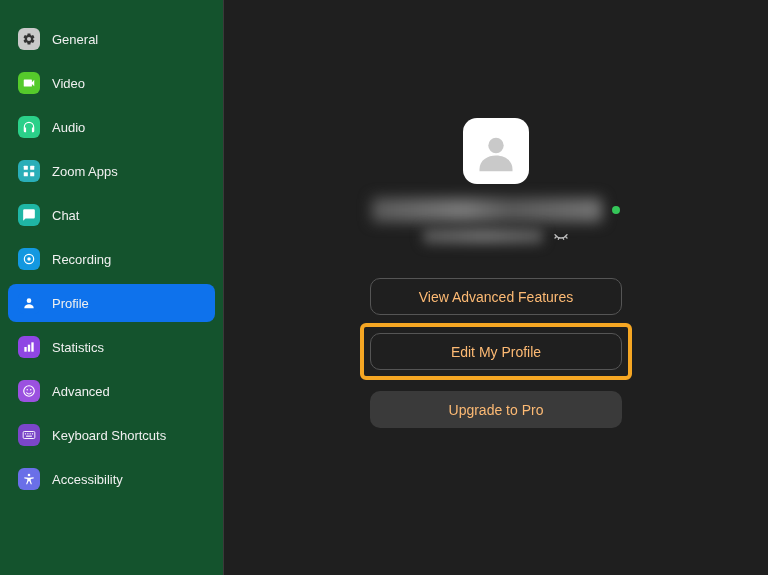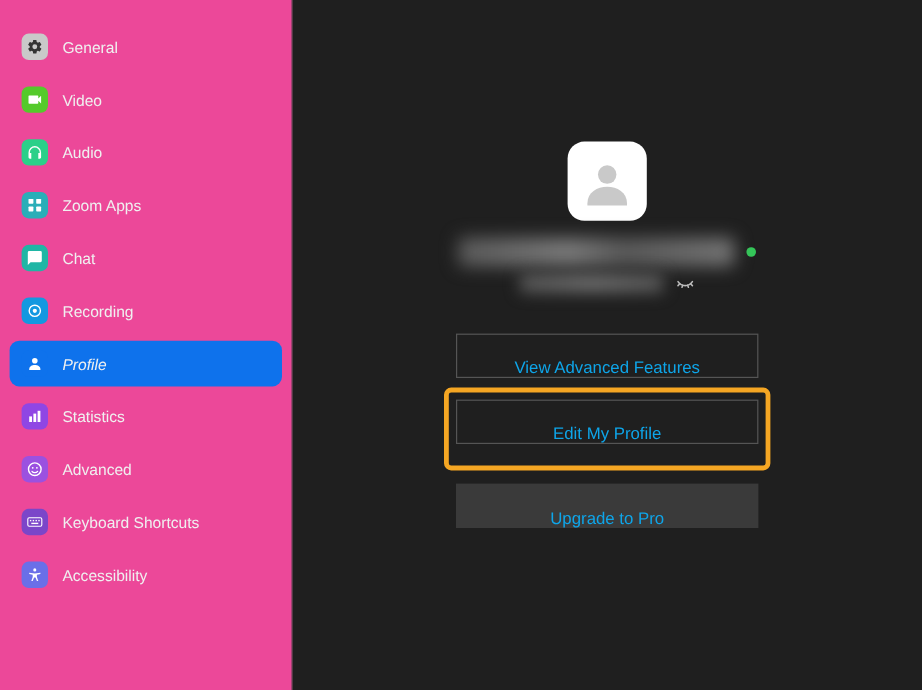--- a/index.html
+++ b/index.html
@@ -6,37 +6,36 @@
     body {
       width: 768px;
       height: 575px;
       background: #1f1f1f;
       font-family: -apple-system, BlinkMacSystemFont, "Helvetica Neue", Arial, sans-serif;
       color: #e0e0e0;
       overflow: hidden;
       display: flex;
     }
     .sidebar {
-      width: 244px;
+      width: 224px;
       height: 100%;
       border-right: 1px solid #3a3a3a;
       padding: 20px 8px;
-      background: #ec4899;
+      background: #14532d;
     }
     .sidebar-item {
       display: flex;
       align-items: center;
       padding: 8px 10px;
       border-radius: 8px;
       cursor: pointer;
       margin-bottom: 6px;
     }
     .sidebar-item.selected {
       background: #0e72ec;
-      font-style: italic;
     }
     .icon-box {
       width: 22px;
       height: 22px;
       border-radius: 6px;
       display: flex;
       align-items: center;
       justify-content: center;
       margin-right: 12px;
       flex-shrink: 0;
@@ -96,44 +95,44 @@
       background: linear-gradient(90deg, #555 0%, #6a6a6a 50%, #555 100%);
     }
     .eye-icon {
       margin-left: 10px;
       color: #bdbdbd;
       display: flex;
     }
     .btn {
       width: 252px;
       height: 37px;
-      border-radius: 0;
+      border-radius: 10px;
       border: 1px solid #555;
       background: transparent;
-      color: #0ea5e9;
+      color: #fdba74;
       font-size: 14px;
       margin-bottom: 11px;
       cursor: pointer;
       display: flex;
-      align-items: flex-end;
+      align-items: center;
       justify-content: center;
     }
     .btn.filled {
       background: #3a3a3a;
       border: none;
     }
     .highlight-wrap {
       border: 4px solid #f5a623;
       border-radius: 6px;
       padding: 6px;
       margin-bottom: 11px;
       margin-top: -3px;
     }
     .highlight-wrap .btn {
-      margin-bottom: 12px;
+      margin-bottom: 0;
     }
   </style>
 </head>
 <body>
 
 <div class="sidebar">
 
   <div class="sidebar-item">
     <div class="icon-box" style="background:#c9c9c9">
       <svg width="14" height="14" viewBox="0 0 24 24" fill="#333">

